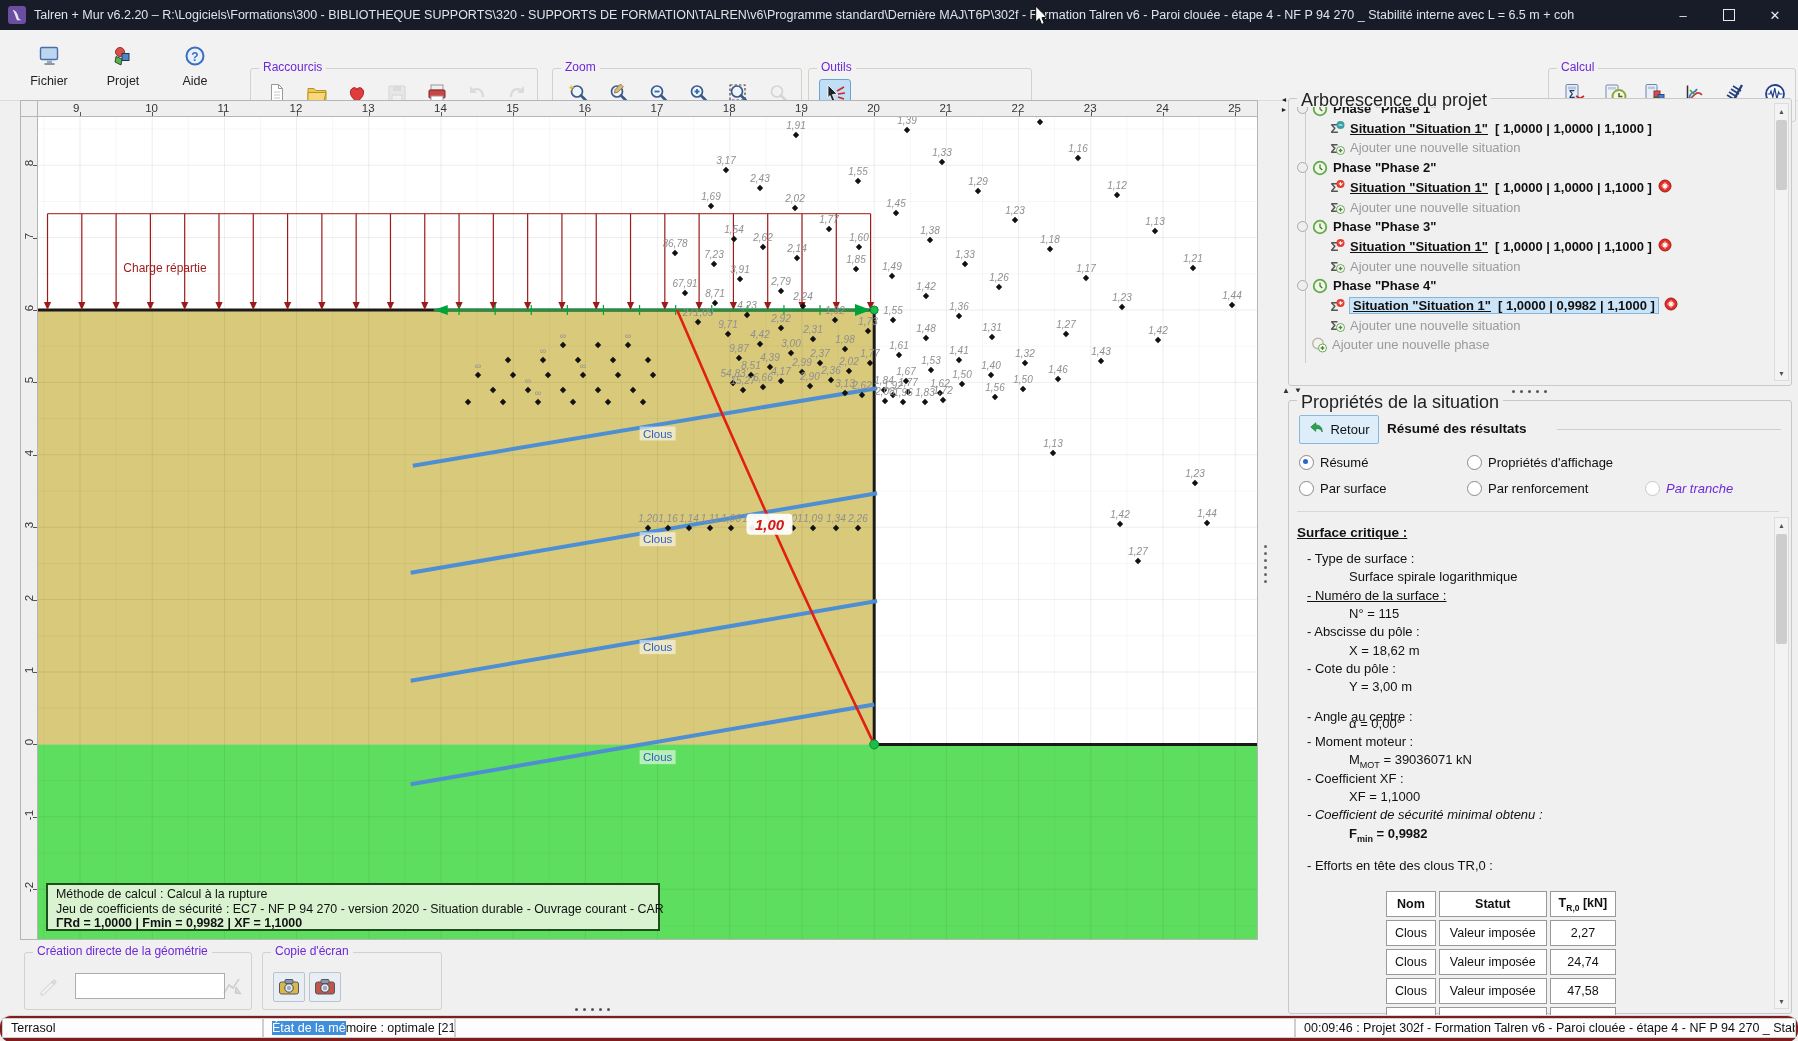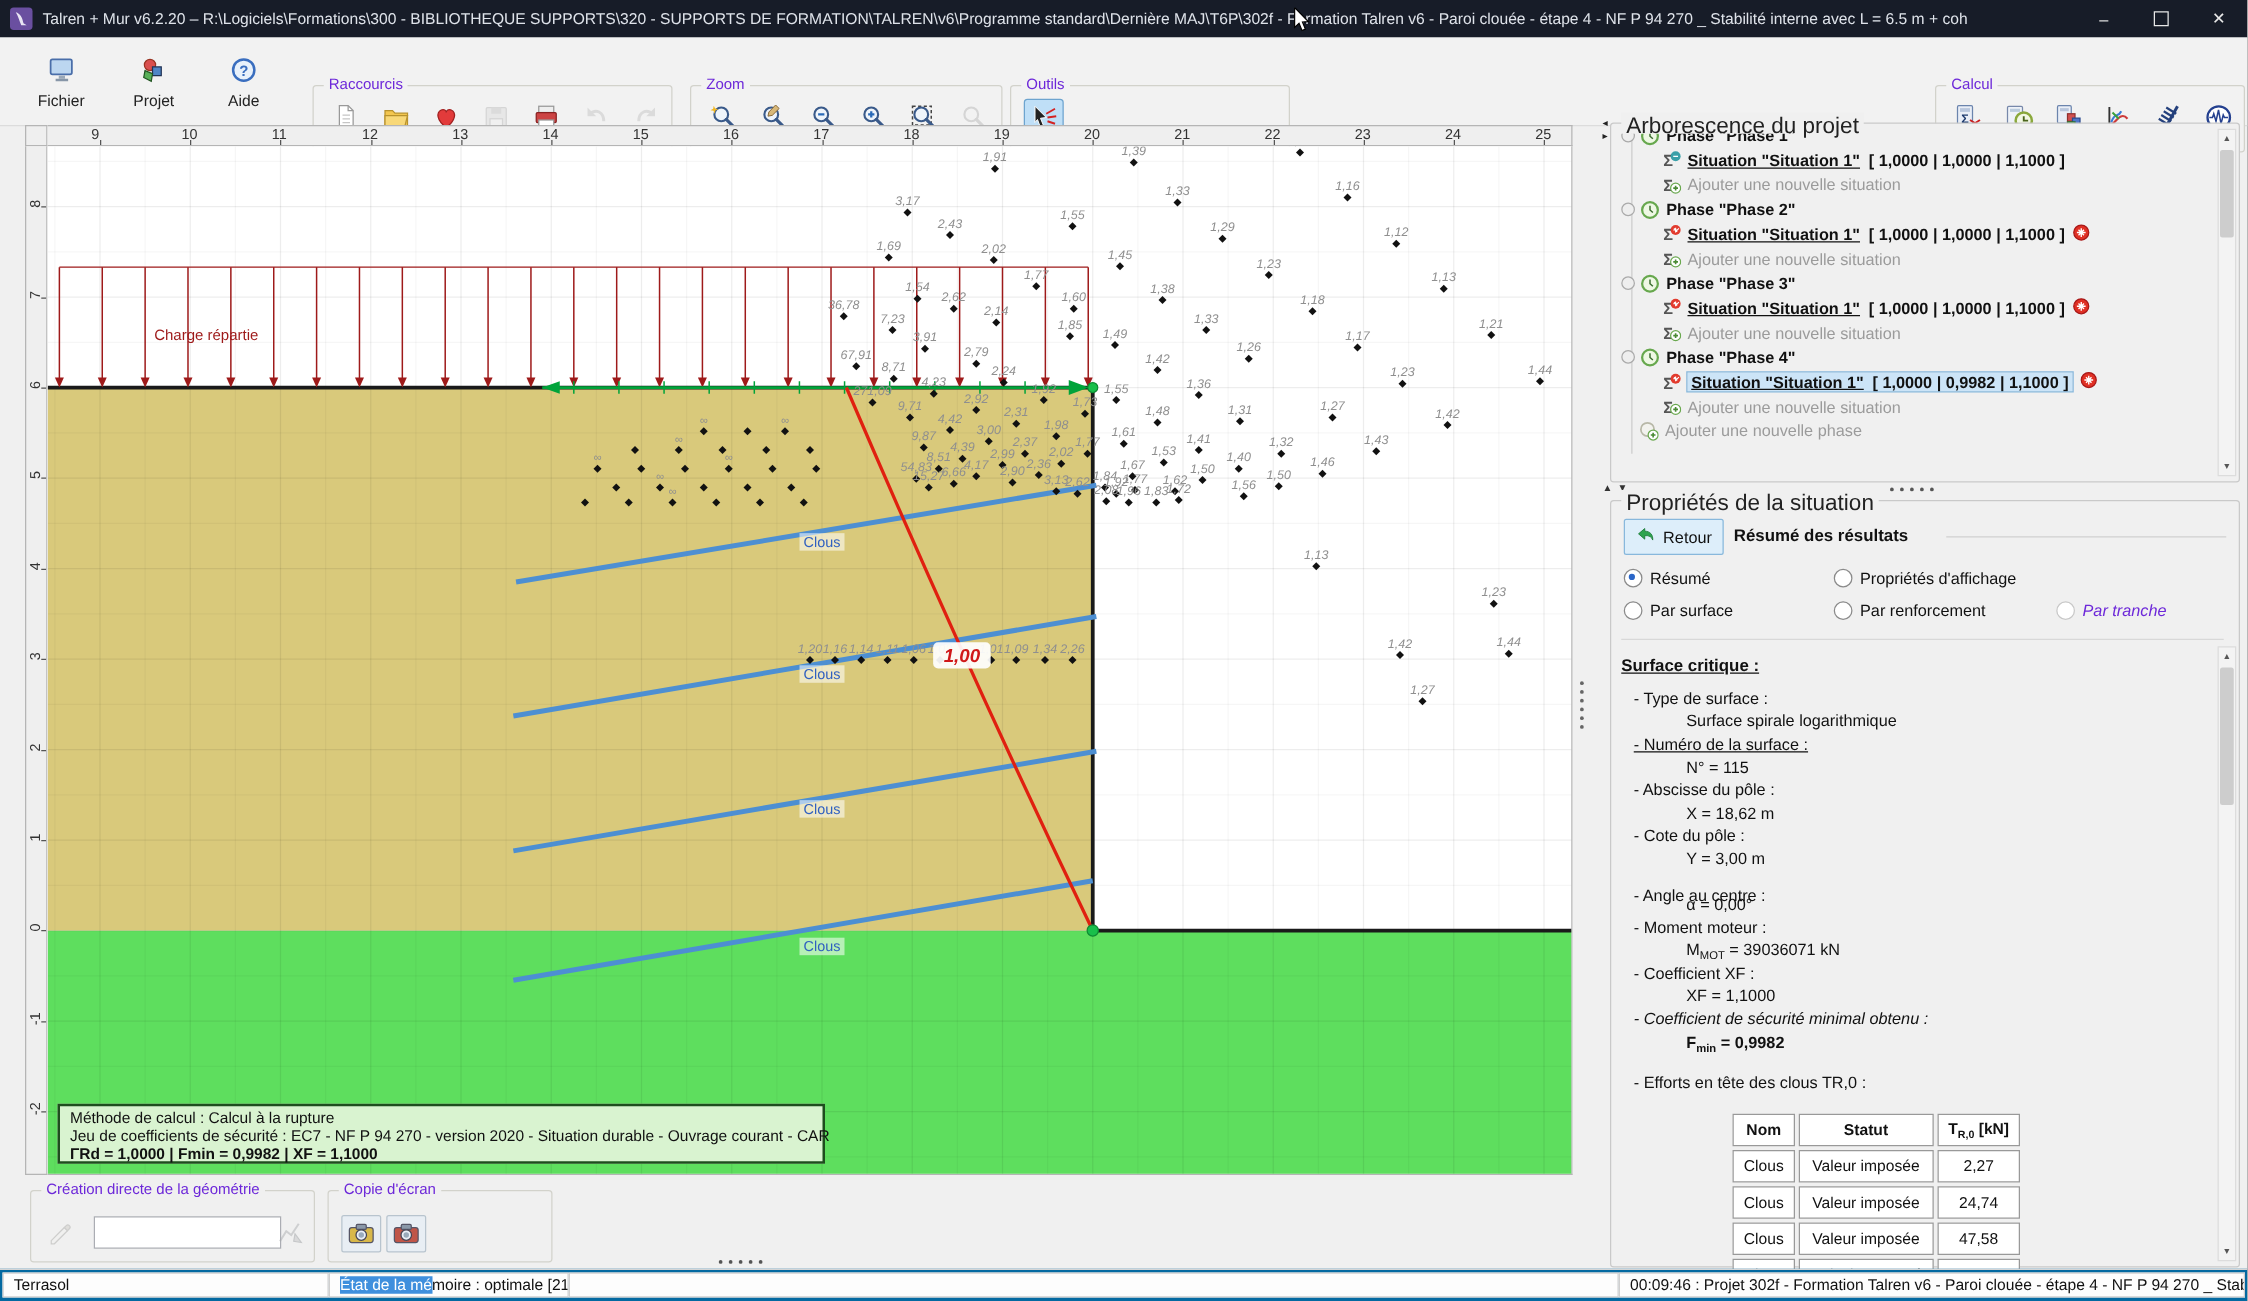--- a/index.html
+++ b/index.html
@@ -80,21 +80,21 @@
   .eff-table{position:absolute;left:94px;border-collapse:separate;border-spacing:3px;font-size:12.5px;}
   .eff-table td,.eff-table th{border:1px solid #999;background:#fff;padding:2px 8px;text-align:center;height:20px;}
   .eff-table th{font-weight:bold;}
   .eff-table sub{font-size:8.5px;}
   
   .geo-input{position:absolute;left:50px;top:20px;width:140px;height:24px;border:1px solid #abadb3;background:#fff;font-size:12.5px;padding:0 4px;}
   .small-iconbtn{position:absolute;width:30px;height:28px;display:flex;align-items:center;justify-content:center;border-radius:2px;border:1px solid transparent;}
   .small-iconbtn.framed{border:1px solid #b8c4ce;background:#e8eef4;}
   .small-iconbtn.disabled{opacity:.45;filter:grayscale(80%);}
   
-  .statusbar{position:absolute;left:0;top:1015px;width:1798px;height:26px;background:#0369a1;border-top:1px solid #d5d5d5;}
+  .statusbar{position:absolute;left:0;top:1015px;width:1798px;height:26px;background:#7f1d1d;border-top:1px solid #d5d5d5;border-radius:11px;}
   .scell{position:absolute;top:2px;height:20px;background:#fdfdfd;border:1px solid #cfcfcf;box-sizing:border-box;font-size:12.5px;line-height:18px;padding:0 8px;white-space:nowrap;overflow:hidden;}
   .scell .hl{background:#3f8fdd;color:#fff;}
 </style>
 </head>
 <body>
 
 <div class="app">
 
   <div class="titlebar">
     <span class="app-icon">

